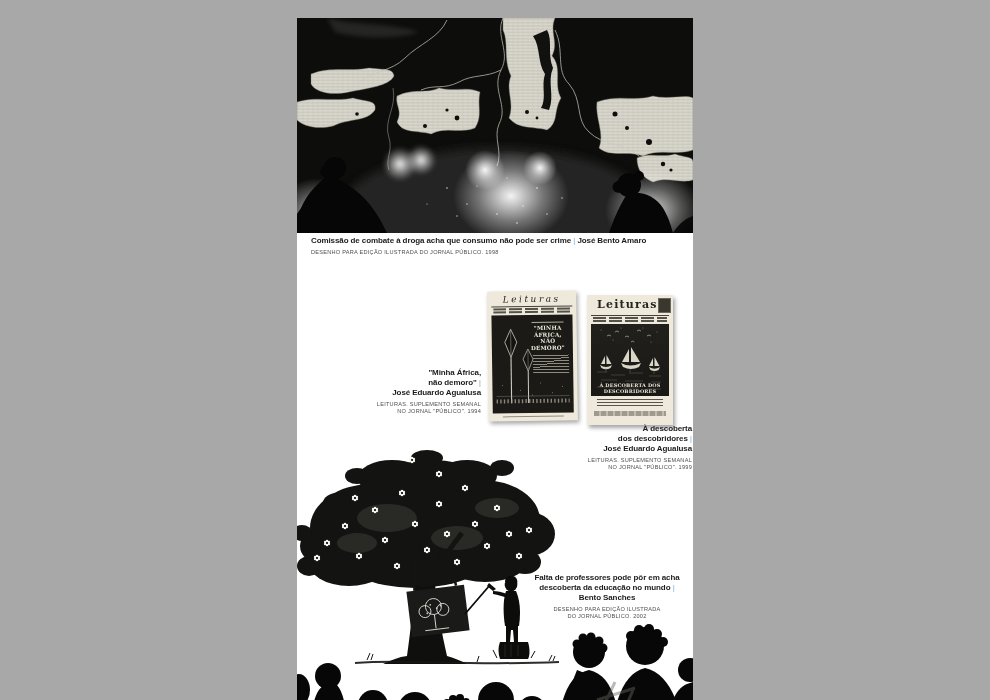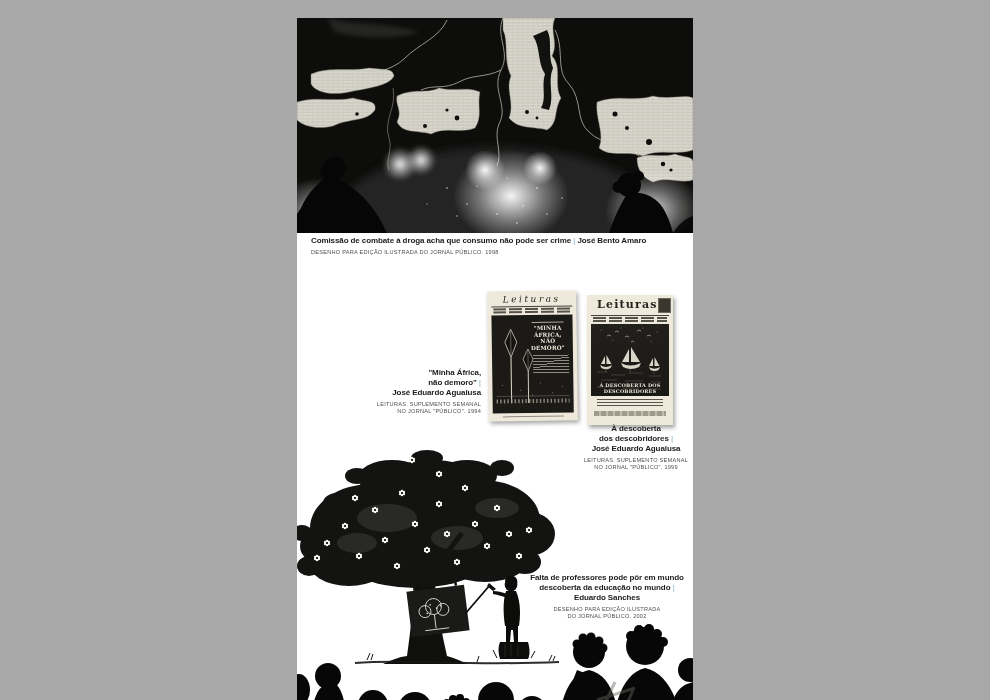--- a/index.html
+++ b/index.html
@@ -4,21 +4,21 @@
 <style>
   html,body{margin:0;padding:0}
   body{width:990px;height:700px;background:var(--backdrop,#a8a8a8);position:relative;overflow:hidden;
        font-family:"Liberation Sans",sans-serif}
   .paper{position:absolute;left:297px;top:18px;width:396px;height:700px;background:var(--paper,#fff);overflow:hidden}
   .art-top{position:absolute;left:0;top:0;width:396px;height:215px;display:block;z-index:1}
   .art-bottom{position:absolute;left:0;top:420px;width:396px;height:280px;display:block;z-index:1}
   .caption{position:absolute;z-index:3}
   .cap-top{left:14px;top:218px;width:374px;text-align:left}
   .cap-left{left:58px;top:350px;width:126px;text-align:right}
-  .cap-rightc{left:283px;top:406px;width:112px;text-align:center}
+  .cap-rightc{left:283px;top:406px;width:112px;text-align:right}
   .cap-bottom{left:214px;top:555px;width:192px;text-align:center}
   .cap-title{font-weight:700;font-size:8px;line-height:10px;color:var(--ink,#1c1c1c);letter-spacing:-0.1px}
   .cap-credit{font-weight:400;font-size:5.6px;line-height:7.4px;color:var(--credit_gray,#4f4f4f);
               letter-spacing:.25px;margin-top:2.5px}
   .pipe{color:var(--pipe_blue,#a9cbe2);font-weight:700}
   .cover{position:absolute;background:var(--cover_paper,#efe9dc);box-shadow:1.5px 2.5px 4px rgba(0,0,0,.35);z-index:2}
   .cover-left{left:191px;top:273px;width:89px;height:130px;transform:rotate(-.8deg)}
   .cover-right{left:290px;top:277px;width:86px;height:130px}
   .mast{font-family:"DejaVu Serif",serif;color:#26241e}
   .mast-left{font-style:italic;font-size:9px;letter-spacing:2.5px;padding-top:3px;text-align:center}
@@ -391,22 +391,22 @@
       <path d="M316,280 C322,250 332,234 348,230 C366,234 378,252 384,280 Z"></path>
       <path d="M372,280 C374,262 380,250 390,246 L396,244 L396,280 Z"></path>
       <circle cx="393" cy="232" r="12"></circle>
     </g>
     <g stroke="#666660" stroke-width="3" opacity=".45" fill="none">
       <path d="M318,244 L302,278 M336,252 L324,280 M300,262 L338,250"></path>
     </g>
   </svg>
 
   <div class="caption cap-bottom">
-    <div class="cap-title">Falta de professores pode pôr em mundo</div>
+    <div class="cap-title">Falta de professores pode pôr em acha</div>
     <div class="cap-title"><span>descoberta da educação no mundo</span> <span class="pipe">|</span></div>
-    <div class="cap-title">Eduardo Sanches</div>
+    <div class="cap-title">Bento Sanches</div>
     <div class="cap-credit">
       <div>DESENHO PARA EDIÇÃO ILUSTRADA</div>
       <div>DO JORNAL PÚBLICO. 2002</div>
     </div>
   </div>
 
 </div>
 
 </body></html>

